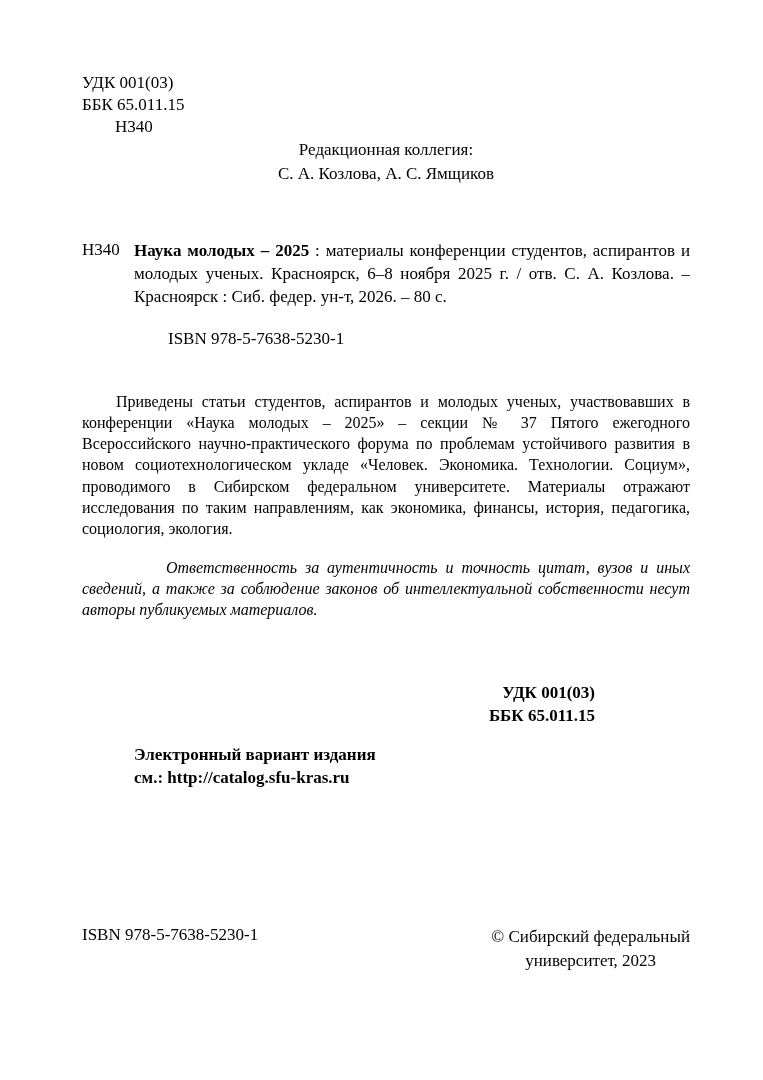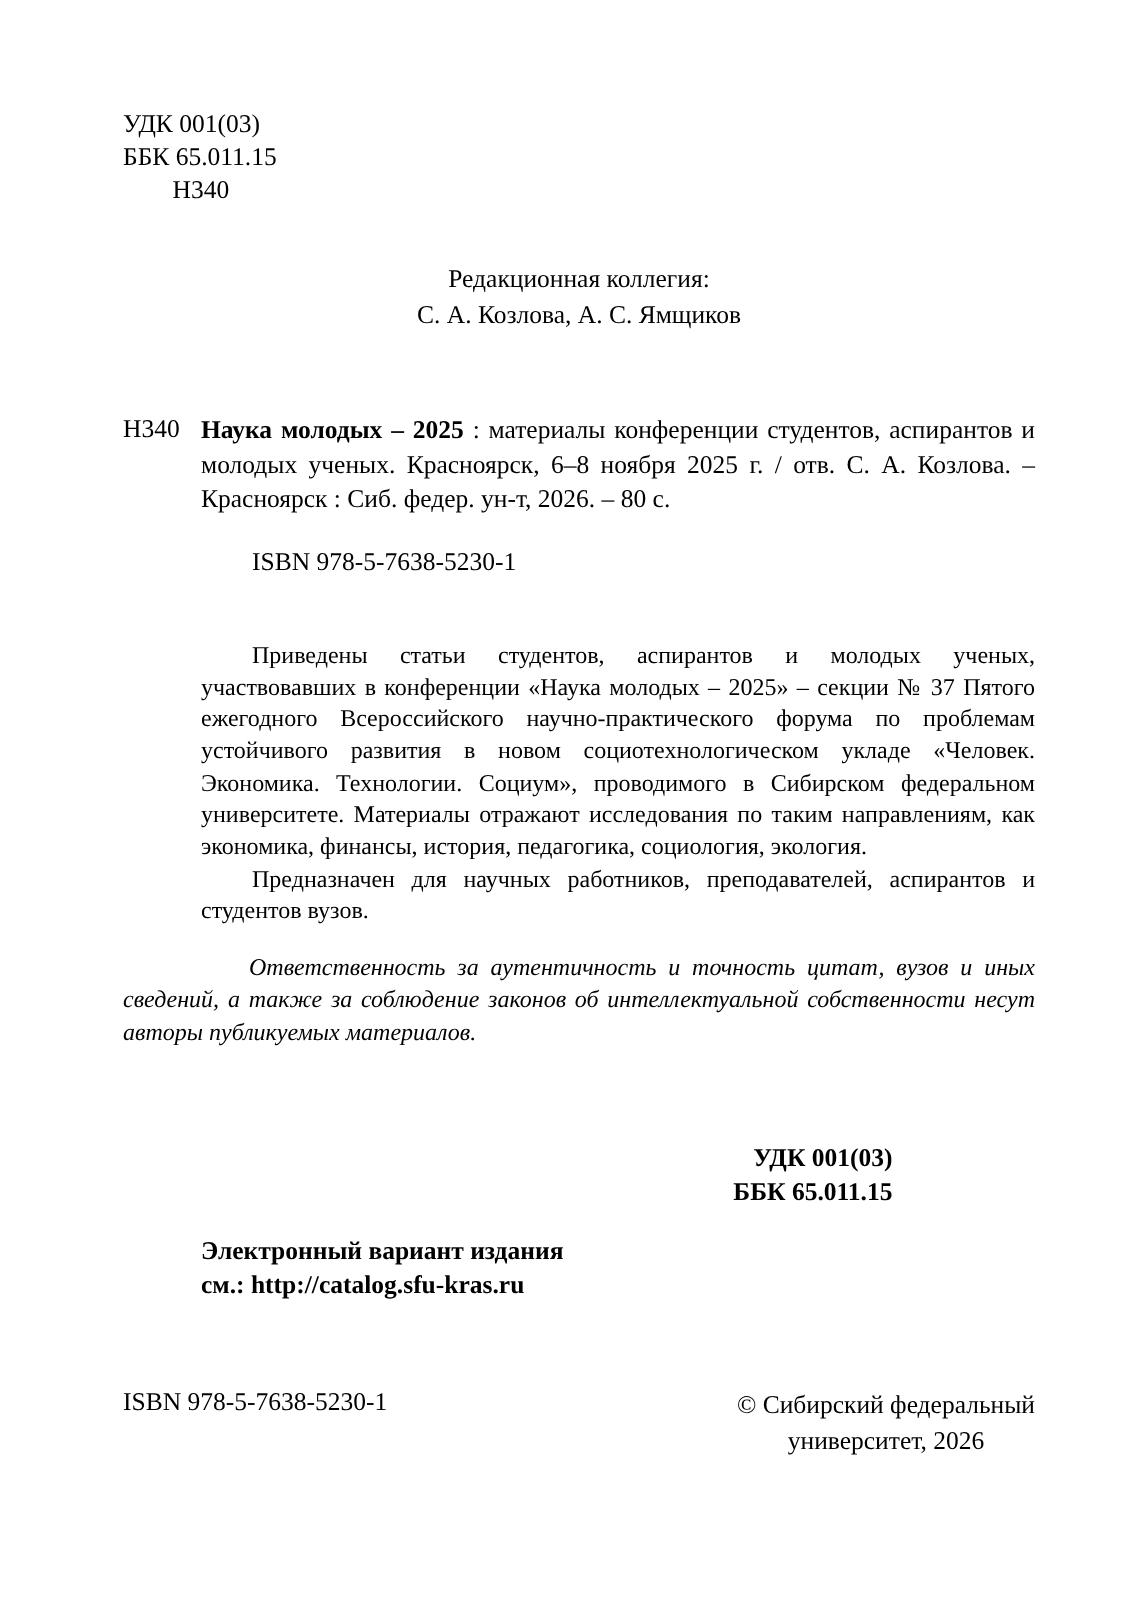--- a/index.html
+++ b/index.html
@@ -17,21 +17,20 @@
     font-family: "Liberation Serif", serif;
     font-size: 17px;
     padding: 72px 73px 0 82px;
     overflow: hidden;
   }
   .top-codes { line-height: 1.3; }
   .code-indent { padding-left: 33px; }
 
   .editorial {
     text-align: center;
-    margin-top: 36px;
     line-height: 1.4;
   }
 
   .catalog-entry {
     margin-top: 54px;
     position: relative;
   }
   .catalog-code {
     position: absolute;
     left: 0;
@@ -44,21 +43,20 @@
   }
   .catalog-text b { font-weight: bold; }
 
   .isbn-mid {
     margin-top: 20px;
     margin-left: 86px;
   }
 
   .abstract {
     margin-top: 42px;
-    margin-left: 52px;
     font-size: 16px;
     line-height: 1.33;
     text-align: justify;
   }
   .abstract p {
     margin: 0;
     text-indent: 34px;
   }
 
   .responsibility {
@@ -118,36 +116,35 @@
 
   <div class="catalog-entry">
     <span class="catalog-code">Н340</span>
     <p class="catalog-text"><b>Наука молодых – 2025</b><span> : материалы конференции студентов, аспирантов и молодых ученых. Красноярск, 6–8 ноября 2025 г. / отв. С. А. Козлова. – Красноярск : Сиб. федер. ун-т, 2026. – 80 с.</span></p>
   </div>
 
   <div class="isbn-mid">ISBN 978-5-7638-5230-1</div>
 
   <div class="abstract">
     <p>Приведены статьи студентов, аспирантов и молодых ученых, участвовавших в конференции «Наука молодых – 2025» – секции № 37 Пятого ежегодного Всероссийского научно-практического форума по проблемам устойчивого развития в новом социотехнологическом укладе «Человек. Экономика. Технологии. Социум», проводимого в Сибирском федеральном университете. Материалы отражают исследования по таким направлениям, как экономика, финансы, история, педагогика, социология, экология.</p>
-    <p>Предназначен для научных работников, преподавателей, аспирантов и студентов вузов.</p>
   </div>
 
   <p class="responsibility">Ответственность за аутентичность и точность цитат, вузов и иных сведений, а также за соблюдение законов об интеллектуальной собственности несут авторы публикуемых материалов.</p>
 
   <div class="bottom-codes">
     <div>УДК 001(03)</div>
     <div>ББК 65.011.15</div>
   </div>
 
   <div class="electronic">
     <div>Электронный вариант издания</div>
     <div>см.: http://catalog.sfu-kras.ru</div>
   </div>
 
   <div class="footer">
     <div class="footer-isbn">ISBN 978-5-7638-5230-1</div>
     <div class="footer-copyright">
       <div>© Сибирский федеральный</div>
-      <div>университет, 2026</div>
+      <div>университет, 2023</div>
     </div>
   </div>
 
 </div>
 
 </body></html>

